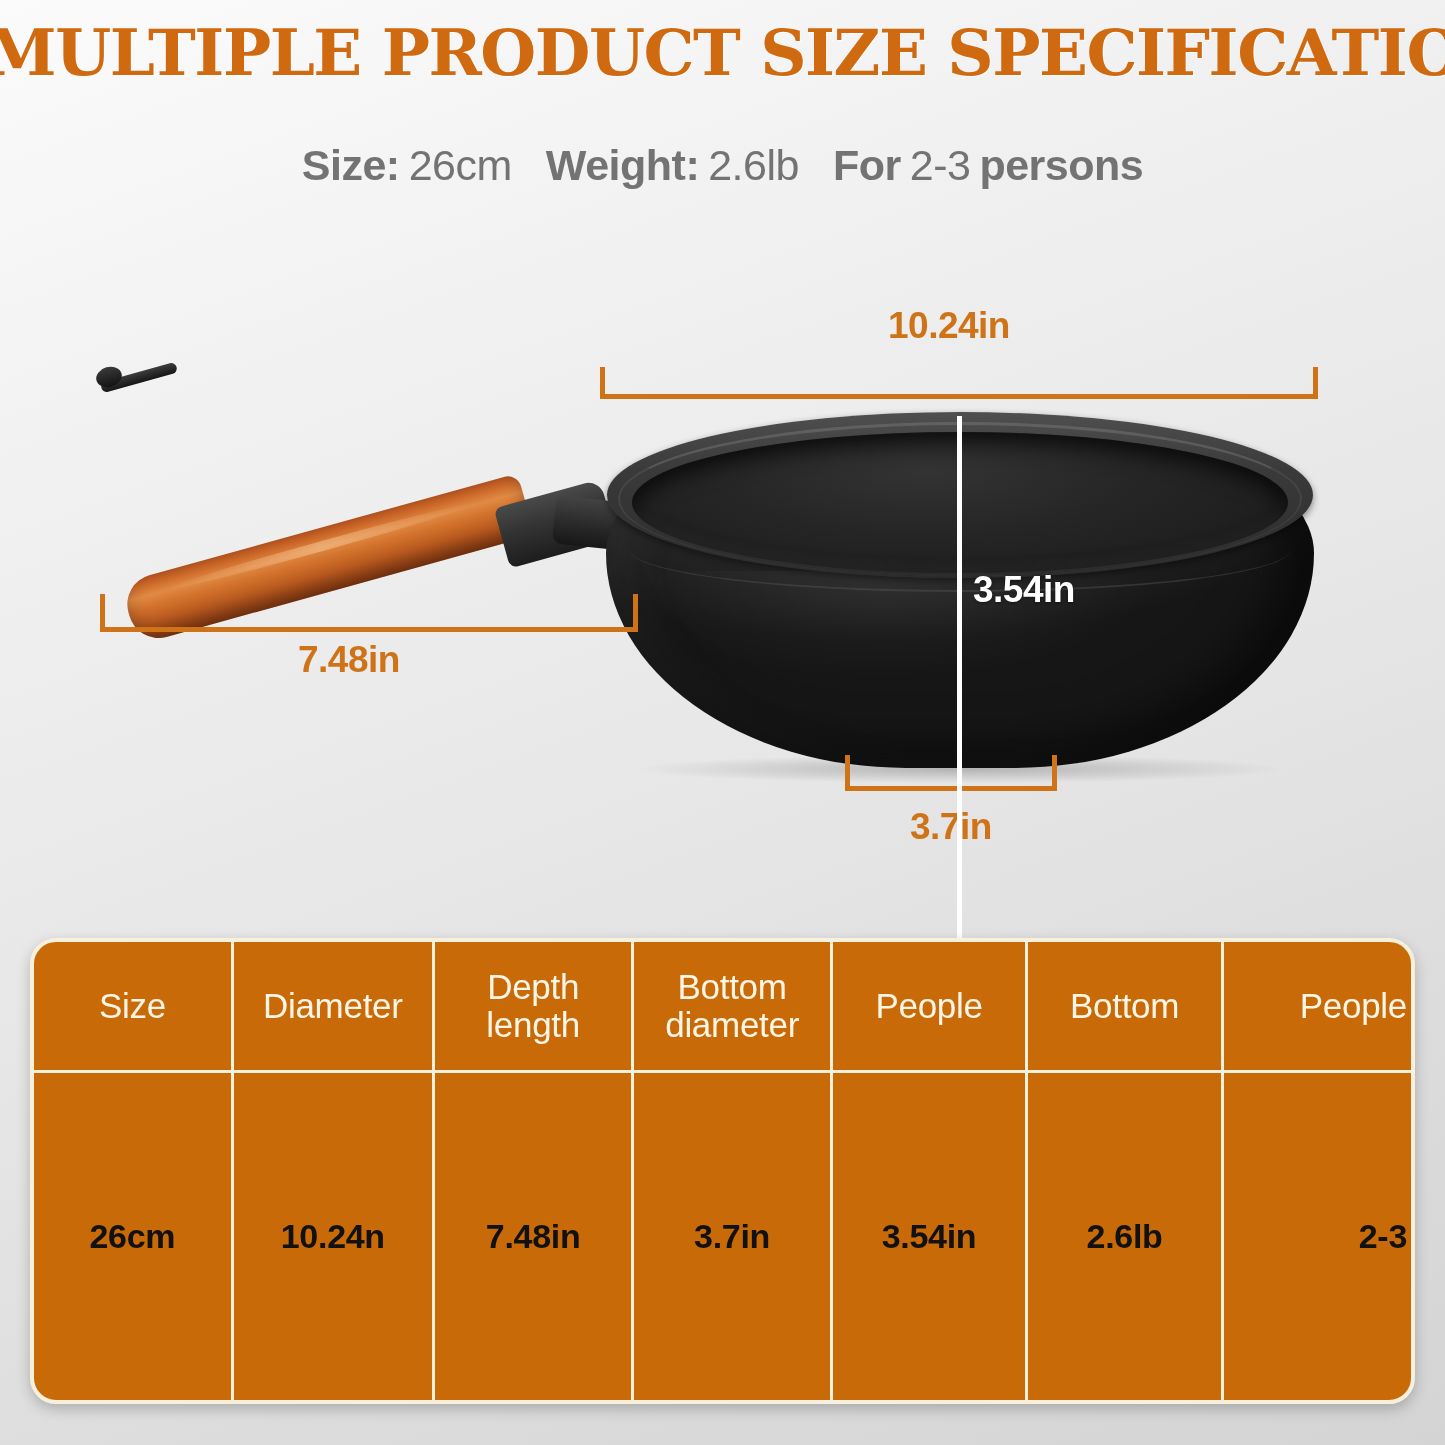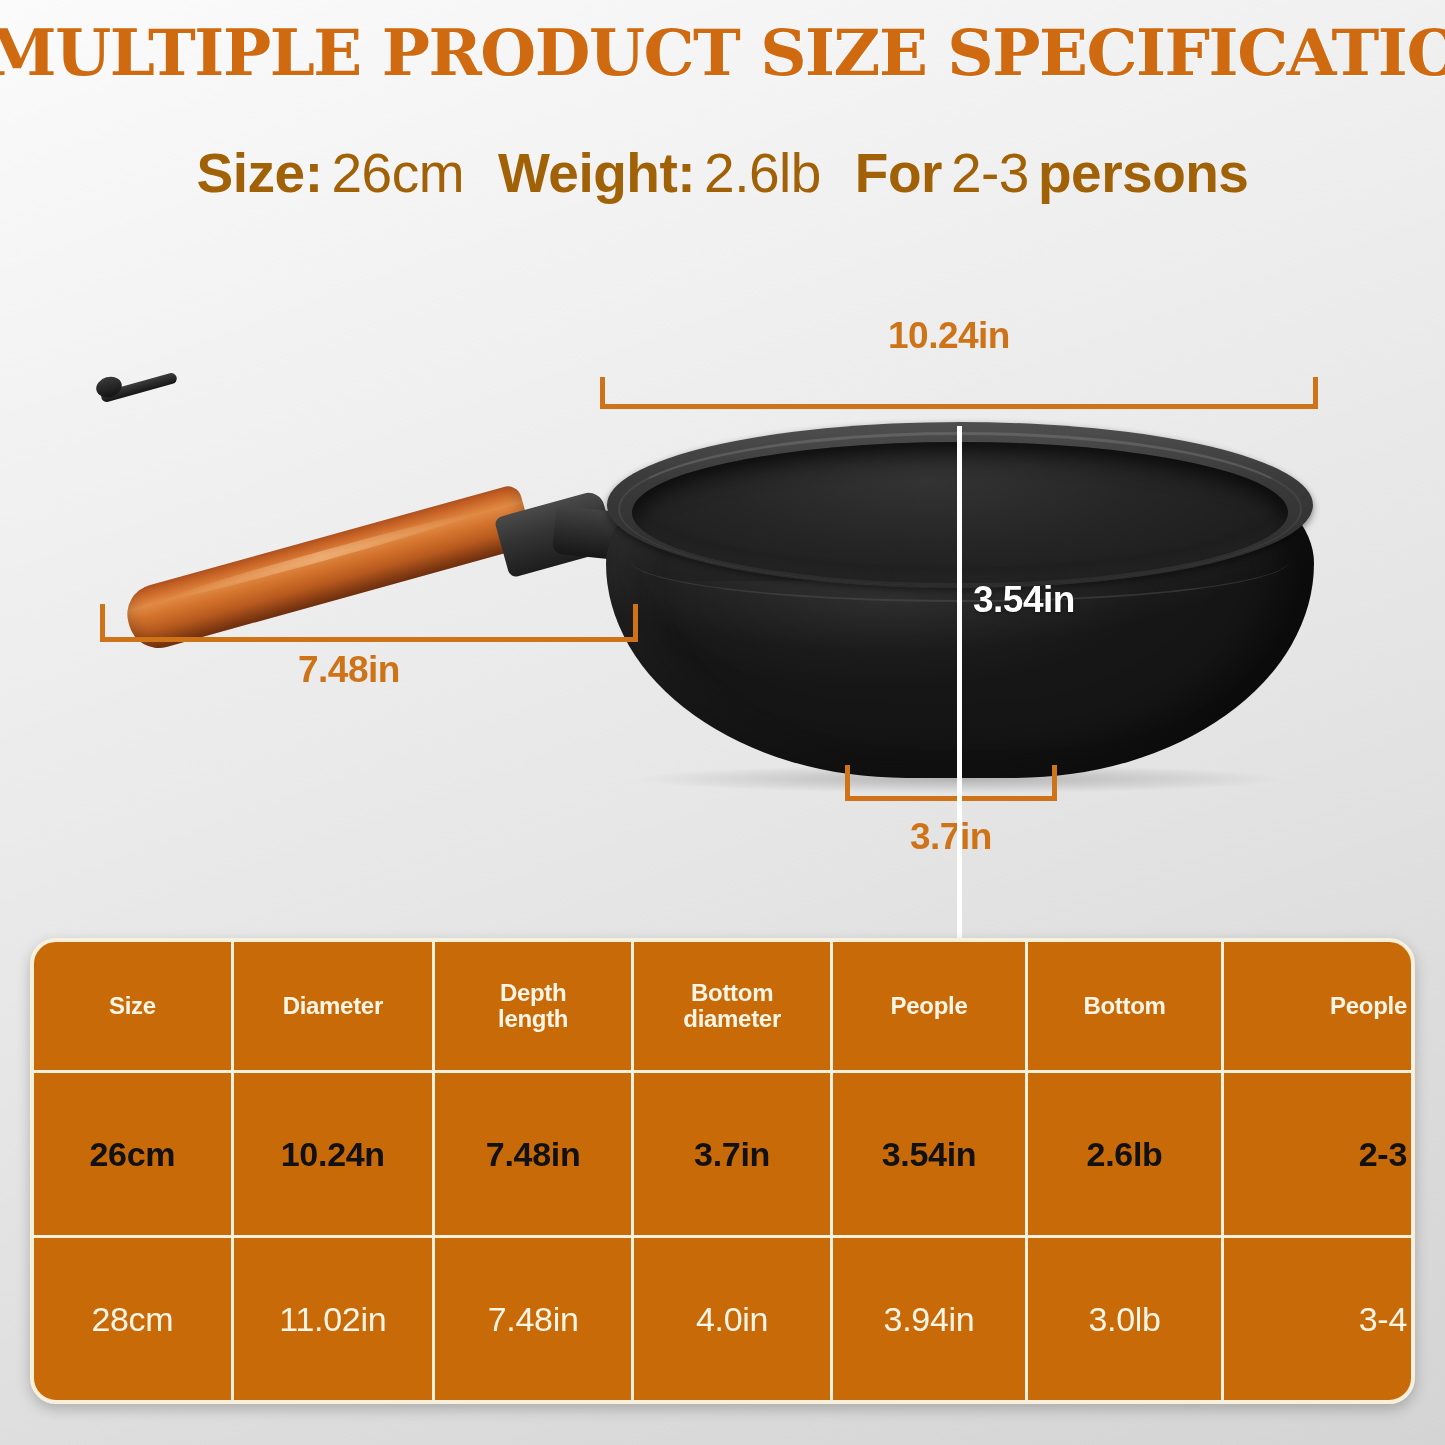--- a/index.html
+++ b/index.html
@@ -35,39 +35,39 @@
     transform: scaleX(1.02);
     white-space: nowrap;
     text-shadow: 1px 1px 0 rgba(255,255,255,0.85);
   }
   .subtitle {
     position: absolute;
     top: 141px;
     left: 0;
     width: 1445px;
     text-align: center;
-    font-size: 55px;
-    color: #a16207;
+    font-size: 43px;
+    color: #737373;
     white-space: nowrap;
   }
   .subtitle .lab {
     font-weight: bold;
     letter-spacing: -0.5px;
   }
   .subtitle .val {
     font-weight: normal;
     letter-spacing: -0.5px;
   }
   .subtitle .gap { display: inline-block; width: 34px; }
   .subtitle .sp  { display: inline-block; width: 9px; }
 
   
   .stage {
     position: absolute;
-    top: 260px;
+    top: 250px;
     left: 0;
     width: 1445px;
     height: 640px;
   }
 
   
   .wok {
     position: absolute;
     left: 606px;
     top: 166px;
@@ -329,22 +329,22 @@
     border-right: 3px solid #f7f0dd;
     border-bottom: 3px solid #f7f0dd;
     color: #fdf6e6;
     padding: 0 4px;
   }
   table.spec th:last-child, table.spec td:last-child { border-right: none; text-align: right; }
   table.spec tr:last-child td { border-bottom: none; }
 
   table.spec th {
     height: 128px;
-    font-size: 24px;
-    font-weight: bold;
+    font-size: 35px;
+    font-weight: normal;
     line-height: 1.08;
     letter-spacing: -0.3px;
     margin-left: 45px;
   }
   table.spec td {
     height: 112px;
     font-size: 34px;
     font-weight: normal;
     letter-spacing: -0.3px;
   }
@@ -447,24 +447,15 @@
     <tbody>
       <tr class="highlight">
         <td>26cm</td>
         <td>10.24n</td>
         <td>7.48in</td>
         <td>3.7in</td>
         <td>3.54in</td>
         <td>2.6lb</td>
         <td>2-3</td>
       </tr>
-      <tr>
-        <td>28cm</td>
-        <td>11.02in</td>
-        <td>7.48in</td>
-        <td>4.0in</td>
-        <td>3.94in</td>
-        <td>3.0lb</td>
-        <td>3-4</td>
-      </tr>
     </tbody>
   </table>
 </div>
 
 </body></html>

